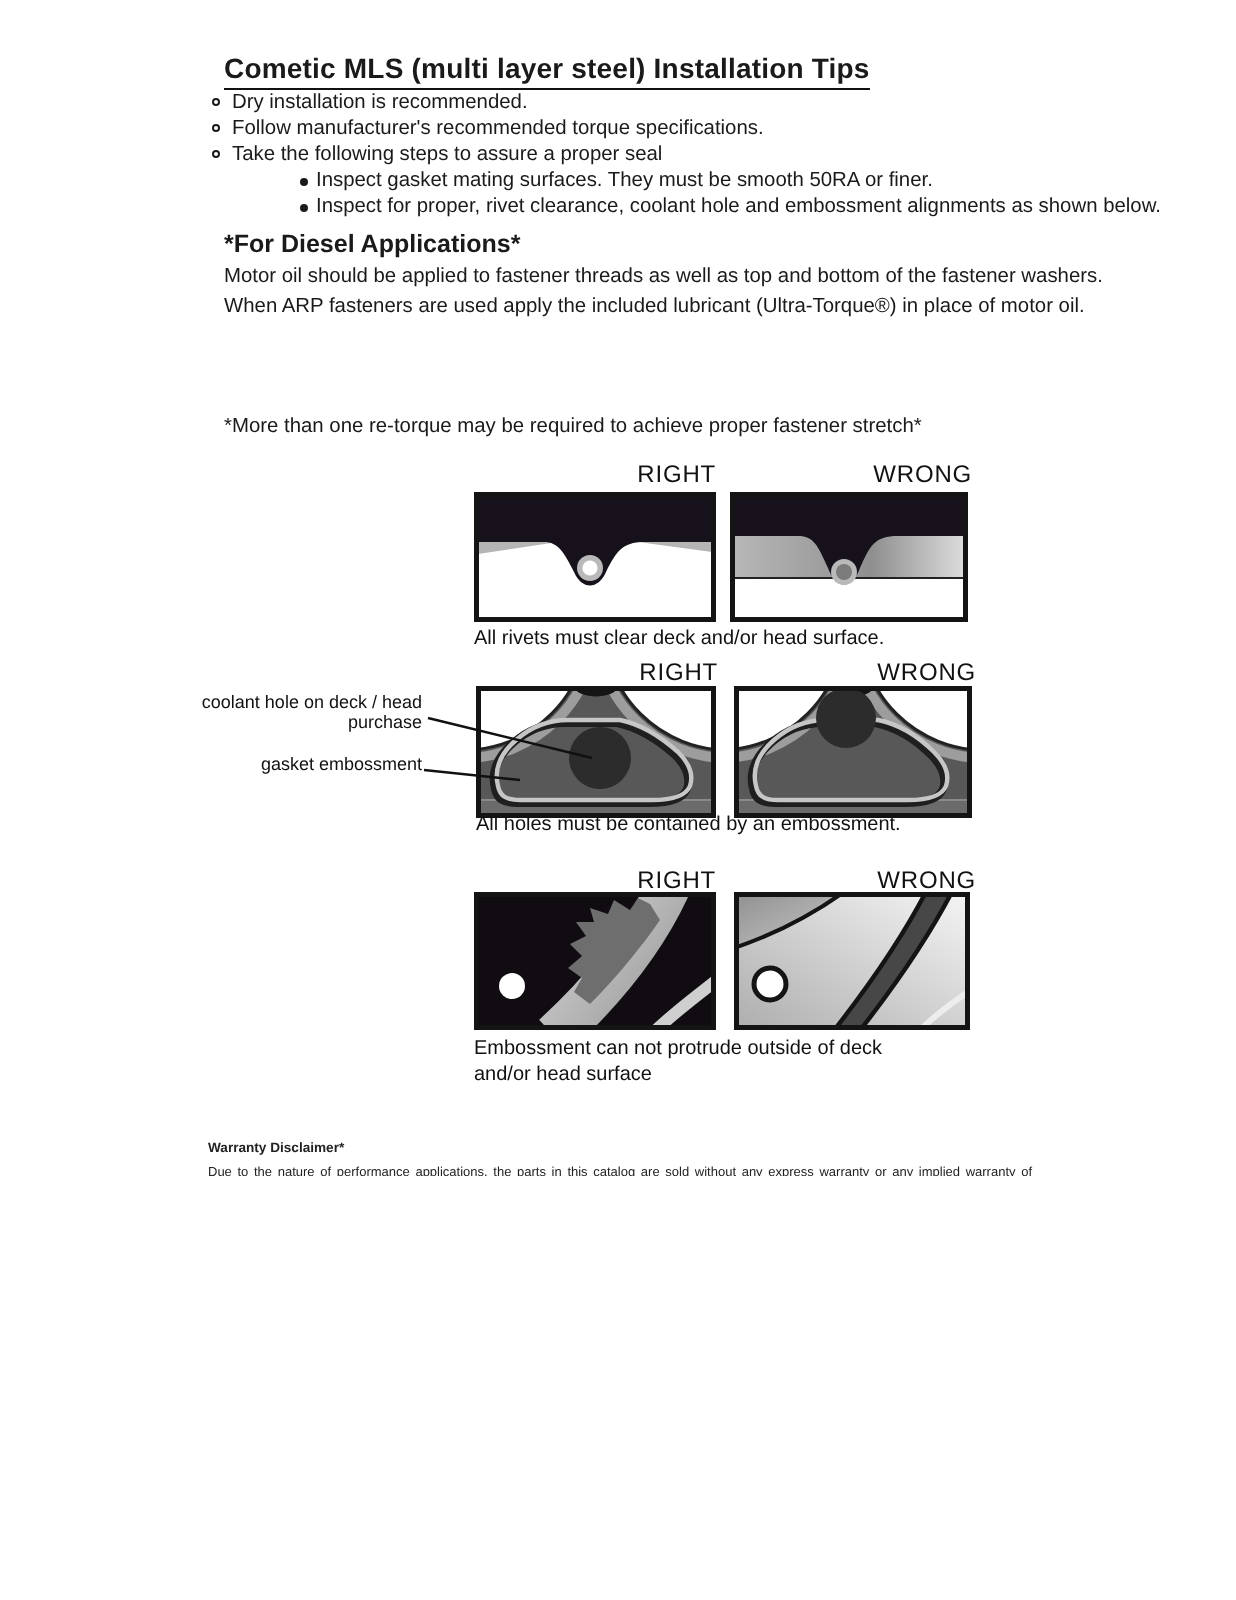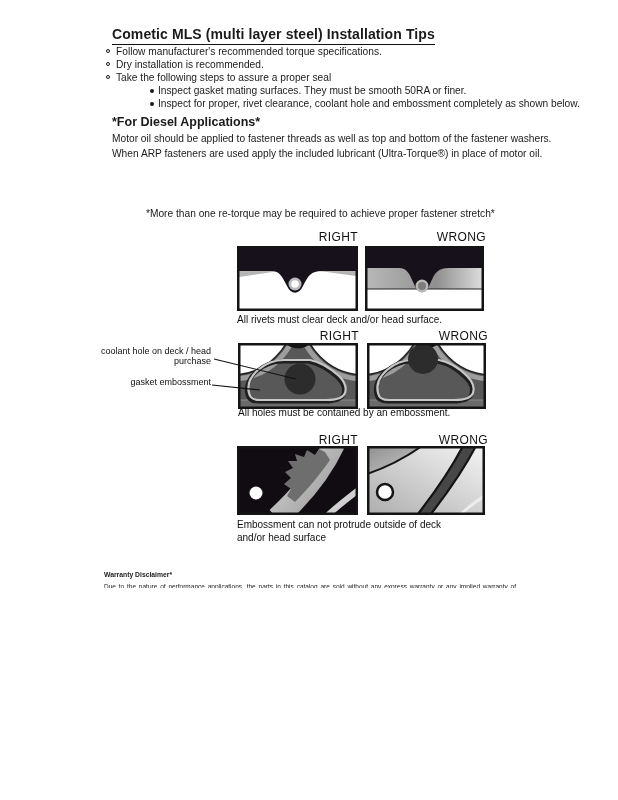--- a/index.html
+++ b/index.html
@@ -24,46 +24,46 @@
   }
   .b-fill {
     position:absolute; left:46px; top:4.5px; width:4px; height:4px;
     background:#1a1a1a; border-radius:50%;
   }
   
   .diesel-h { position:absolute; left:112px; top:115px; font-size:12.5px; font-weight:bold; }
   .para { position:absolute; left:112px; font-size:10.2px; line-height:15px; white-space:pre-line; }
   .p1 { top:131px; }
   .p2 { top:162px; }
-  .p3 { top:206px;margin-left:34px; }
+  .p3 { top:206px; }
   
   .fig-h { position:absolute; width:121px; text-align:right; font-size:12px; letter-spacing:0.4px; color:#111; }
   .fig-panel { position:absolute; display:block; }
   .fig-cap { position:absolute; font-size:10px; line-height:12.5px; color:#111; white-space:pre-line; }
   .fig2-label { position:absolute; left:100px; width:111px; text-align:right; font-size:9px; line-height:10px; color:#111; }
   .leader-svg { position:absolute; left:100px; top:330px; }
   
   .warranty { position:absolute; left:104px; top:571px; width:412px; color:#222; }
   .warranty h3 { font-size:6.8px; margin-bottom:5px; }
   .warranty p  { font-size:6.5px; line-height:7.7px; text-align:justify; white-space:pre-line; margin-bottom:5px; }
   .page-code { position:absolute; left:388px; top:759px; font-size:13.5px; color:#222; letter-spacing:0.3px; }
 </style>
 </head>
 <body>
 
 <div class="page">
 
   <div class="title">Cometic MLS (multi layer steel) Installation Tips</div>
 
   <div class="tips">
+    <div class="tip-row"><span class="b-open"></span><span>Dry installation is recommended.</span></div>
     <div class="tip-row"><span class="b-open"></span><span>Follow manufacturer's recommended torque specifications.</span></div>
-    <div class="tip-row"><span class="b-open"></span><span>Dry installation is recommended.</span></div>
     <div class="tip-row"><span class="b-open"></span><span>Take the following steps to assure a proper seal</span></div>
     <div class="tip-row sub"><span class="b-fill"></span><span>Inspect gasket mating surfaces.  They must be smooth 50RA or finer.</span></div>
-    <div class="tip-row sub"><span class="b-fill"></span><span>Inspect for proper, rivet clearance, coolant hole and embossment completely as shown below.</span></div>
+    <div class="tip-row sub"><span class="b-fill"></span><span>Inspect for proper, rivet clearance, coolant hole and embossment alignments as shown below.</span></div>
   </div>
 
   <div class="diesel-h">*For Diesel Applications*</div>
   <p class="para p1">Motor oil should be applied to fastener threads as well as top and bottom of the fastener washers.
 When ARP fasteners are used apply the included lubricant (Ultra-Torque®) in place of motor oil.</p>
   <p class="para p3">*More than one re-torque may be required to achieve proper fastener stretch*</p>
 
   <div class="fig-h" style="left:237px; top:230px;">RIGHT</div>
   <div class="fig-h" style="left:365px; top:230px;">WRONG</div>
 

